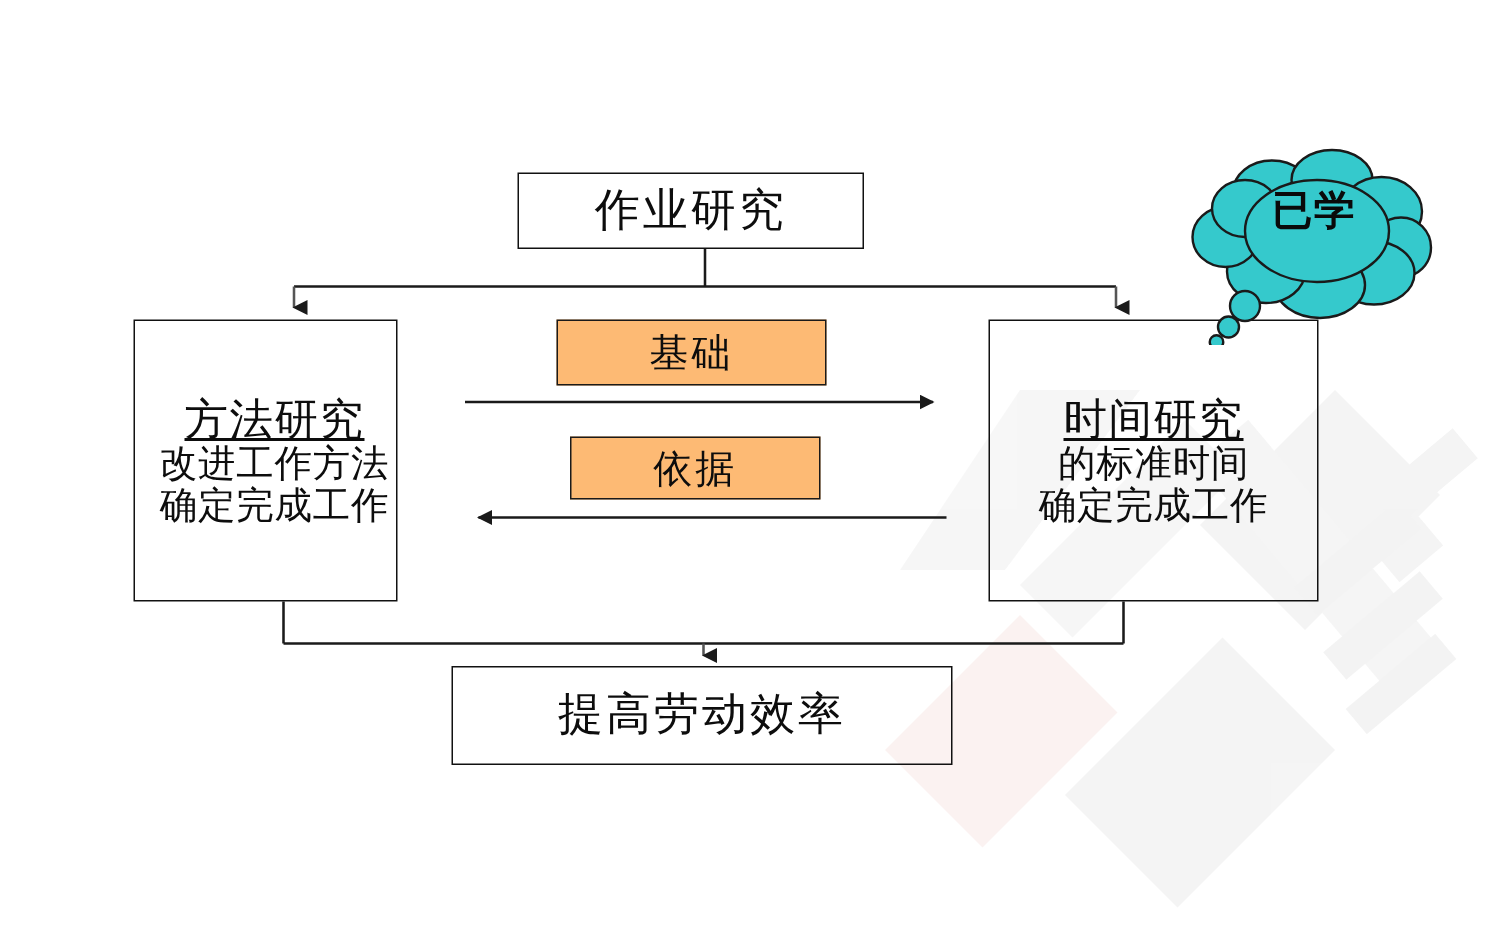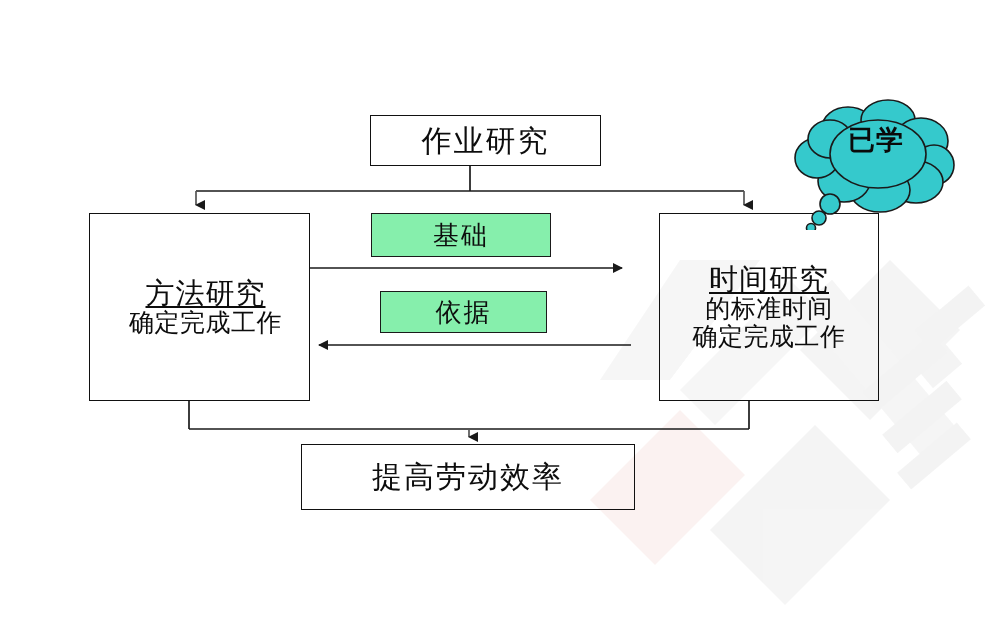--- a/index.html
+++ b/index.html
@@ -60,34 +60,34 @@
   }
   .nodebox .single {
     font-size: 30px;
     letter-spacing: 2px;
     white-space: nowrap;
   }
   .labelbox {
     position: absolute;
     box-sizing: border-box;
     border: 1.4px solid #1a1a1a;
-    background: #86efac;
+    background: #fdba74;
     display: flex;
     align-items: center;
     justify-content: center;
     color: #0d0d0d;
   }
   .labelbox span {
     font-size: 26px;
     letter-spacing: 2px;
     white-space: nowrap;
   }
   
-  #box-top    { left: 370px; top: 115px; width: 231px; height: 51px; }
-  #box-left   { left:  89px; top: 213px; width: 221px; height: 188px; padding-left: 12px; }
+  #box-top    { left: 345px; top: 115px; width: 231px; height: 51px; }
+  #box-left   { left:  89px; top: 213px; width: 176px; height: 188px; padding-left: 12px; }
   #box-right  { left: 631px; top: 213px; width: 220px; height: 188px; margin-left: 28px; }
   #box-bottom { left: 301px; top: 444px; width: 334px; height: 66px; }
   #label-basis  { left: 371px; top: 213px; width: 180px; height: 44px; }
   #label-reason { left: 380px; top: 291px; width: 167px; height: 42px; }
   
   #connectors {
     position: absolute;
     left: 0; top: 0;
     width: 1001px;
     height: 623px;
@@ -173,20 +173,21 @@
       <path d="M469,429 L469,437" stroke="#555555" stroke-width="1.7" fill="none" marker-end="url(#arrowDown)"></path>
     </g>
   </svg>
 
   <div class="nodebox" id="box-top">
     <div class="single">作业研究</div>
   </div>
 
   <div class="nodebox" id="box-left">
     <div class="title">方法研究</div>
+    <div class="sub">改进工作方法</div>
     <div class="sub">确定完成工作</div>
   </div>
 
   <div class="nodebox" id="box-right">
     <div class="title">时间研究</div>
     <div class="sub">的标准时间</div>
     <div class="sub">确定完成工作</div>
   </div>
 
   <div class="nodebox" id="box-bottom">

